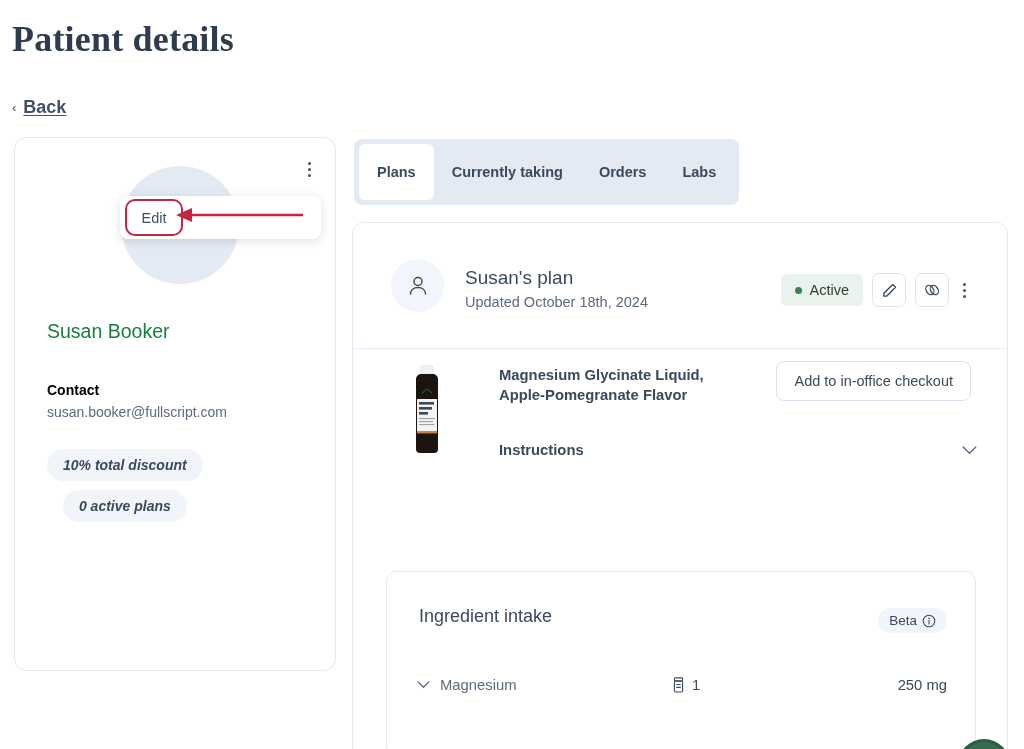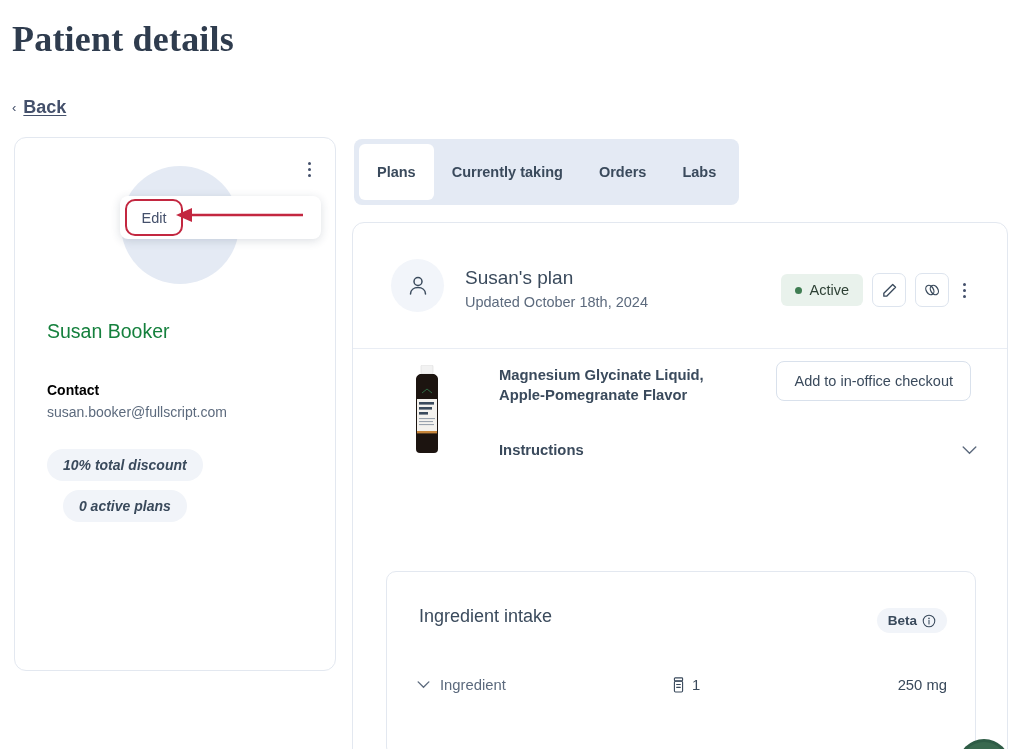--- a/index.html
+++ b/index.html
@@ -214,21 +214,21 @@
     background: #fff;
   }
   .ing-title {
     position: absolute; left: 32px; top: 34px;
     font-size: 18px; color: #3A4A5C;
   }
   .beta-badge {
     position: absolute; right: 28px; top: 36px;
     background: #F1F4F9; border-radius: 14px;
     padding: 5px 11px; font-size: 13.5px; color: #3A4A5C;
-    display: flex; align-items: center; gap: 5px; font-weight: bold;
+    display: flex; align-items: center; gap: 5px;
   }
   .ing-row {
     position: absolute; left: 30px; top: 105px;
     width: 530px; display: flex; align-items: center;
   }
   .ing-chev { color: #5C6A7D; margin-right: 10px; display: flex; cursor: pointer; }
   .ing-name { font-size: 14.8px; color: #5C6A7D; width: 232px; }
   .ing-count { font-size: 14.8px; color: #3A4A5C; display: flex; align-items: center; gap: 7px; flex: 1; }
   .ing-amount { font-size: 14.8px; color: #3A4A5C; text-align: right; }
 
@@ -364,21 +364,21 @@
           <path d="M8 7.3v4.2" stroke="#3A4A5C" stroke-width="1.2" stroke-linecap="round"></path>
         </svg>
       </div>
 
       <div class="ing-row">
         <span class="ing-chev">
           <svg width="13" height="8" viewBox="0 0 14 9" fill="none">
             <path d="M1 1l6 6 6-6" stroke="#5C6A7D" stroke-width="1.5" stroke-linecap="round"></path>
           </svg>
         </span>
-        <span class="ing-name">Ingredient</span>
+        <span class="ing-name">Magnesium</span>
         <span class="ing-count">
           <svg width="13" height="16" viewBox="0 0 14 17" fill="none">
             <rect x="2.6" y="0.8" width="8.8" height="3.2" rx="0.8" stroke="#3A4A5C" stroke-width="1.2"></rect>
             <rect x="2.6" y="4.4" width="8.8" height="11.6" rx="1.2" stroke="#3A4A5C" stroke-width="1.2"></rect>
             <path d="M5 8h4" stroke="#3A4A5C" stroke-width="1.2" stroke-linecap="round"></path>
             <path d="M5 11h4" stroke="#3A4A5C" stroke-width="1.2" stroke-linecap="round"></path>
           </svg>
           <span>1</span>
         </span>
         <span class="ing-amount">250 mg</span>

